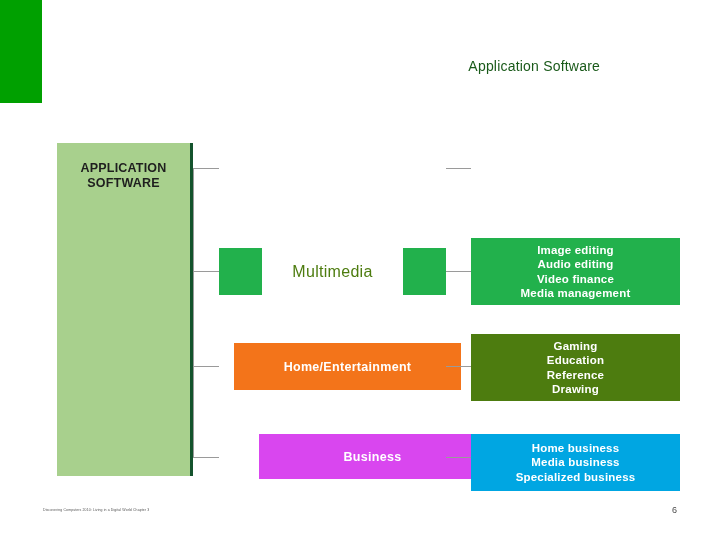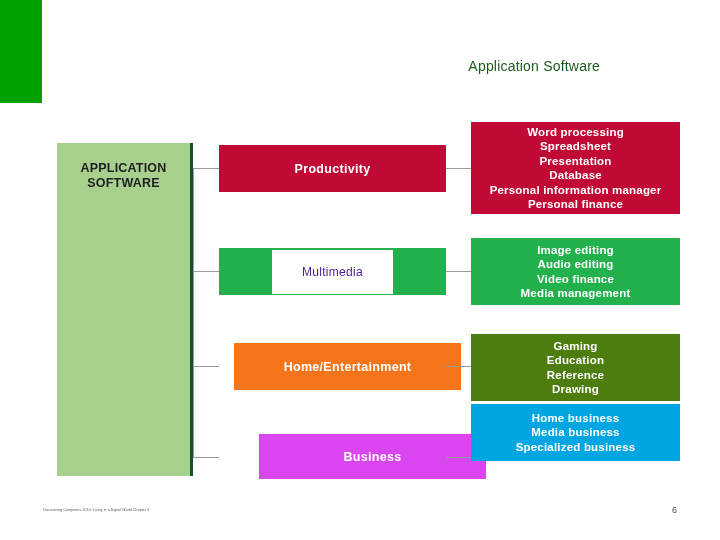--- a/index.html
+++ b/index.html
@@ -82,24 +82,24 @@
   }
   .cat-box .cat-label {
     font-size: 12.5px;
     color: #ffffff;
     font-weight: bold;
     letter-spacing: 0.3px;
   }
   
   .cat-box.multimedia .cat-label {
     background: #ffffff;
-    color: #4c1d95;
+    color: #4d7c0f;
     font-weight: normal;
     padding: 15px 30px;
-    font-size: 12px;
+    font-size: 16px;
   }
   
   .det-box {
     position: absolute;
     left: 471px;
     width: 209px;
     box-sizing: border-box;
     display: flex;
     flex-direction: column;
     align-items: center;
@@ -143,32 +143,21 @@
   <div class="conn" style="left:193px; top:168px; width:1px; height:289px; background:#9a9a9a;"></div>
 
   <div class="app-software-box" style="background: rgb(168, 208, 141);">
     <div class="label">
       <span>APPLICATION</span><br>
       <span>SOFTWARE</span>
     </div>
   </div>
 
   <div class="conn" style="left:193px; top:168px; width:26px;"></div>
-  <div class="cat-box productivity" style="top: 145px; height: 47px; background: rgb(192, 10, 53);">
-    <span class="cat-label">Productivity</span>
-  </div>
   <div class="conn" style="left:446px; top:168px; width:25px;"></div>
-  <div class="det-box" style="top: 122px; height: 92px; background: rgb(192, 10, 53);">
-    <span class="det-line">Word processing</span>
-    <span class="det-line">Spreadsheet</span>
-    <span class="det-line">Presentation</span>
-    <span class="det-line">Database</span>
-    <span class="det-line">Personal information manager</span>
-    <span class="det-line">Personal finance</span>
-  </div>
 
   <div class="conn" style="left:193px; top:271px; width:26px;"></div>
   <div class="cat-box multimedia" style="top: 248px; height: 47px; background: rgb(34, 177, 76);">
     <span class="cat-label">Multimedia</span>
   </div>
   <div class="conn" style="left:446px; top:271px; width:25px;"></div>
   <div class="det-box" style="top: 238px; height: 67px; background: rgb(34, 177, 76); text-align: right;">
     <span class="det-line">Image editing</span>
     <span class="det-line">Audio editing</span>
     <span class="det-line">Video finance</span>
@@ -185,21 +174,21 @@
     <span class="det-line">Education</span>
     <span class="det-line">Reference</span>
     <span class="det-line">Drawing</span>
   </div>
 
   <div class="conn" style="left:193px; top:457px; width:26px;"></div>
   <div class="cat-box business" style="top: 434px; height: 45px; background: #d946ef; margin-left: 40px;">
     <span class="cat-label">Business</span>
   </div>
   <div class="conn" style="left:446px; top:457px; width:25px;"></div>
-  <div class="det-box" style="top: 404px; height: 57px; background: rgb(0, 166, 226); justify-content: center;">
+  <div class="det-box" style="top: 434px; height: 57px; background: rgb(0, 166, 226); justify-content: center;">
     <span class="det-line">Home business</span>
     <span class="det-line">Media business</span>
     <span class="det-line">Specialized business</span>
   </div>
 
   <div class="footer-left">Discovering Computers 2010: Living in a Digital World Chapter 3</div>
   <div class="footer-page">6</div>
 
 </div>
 

